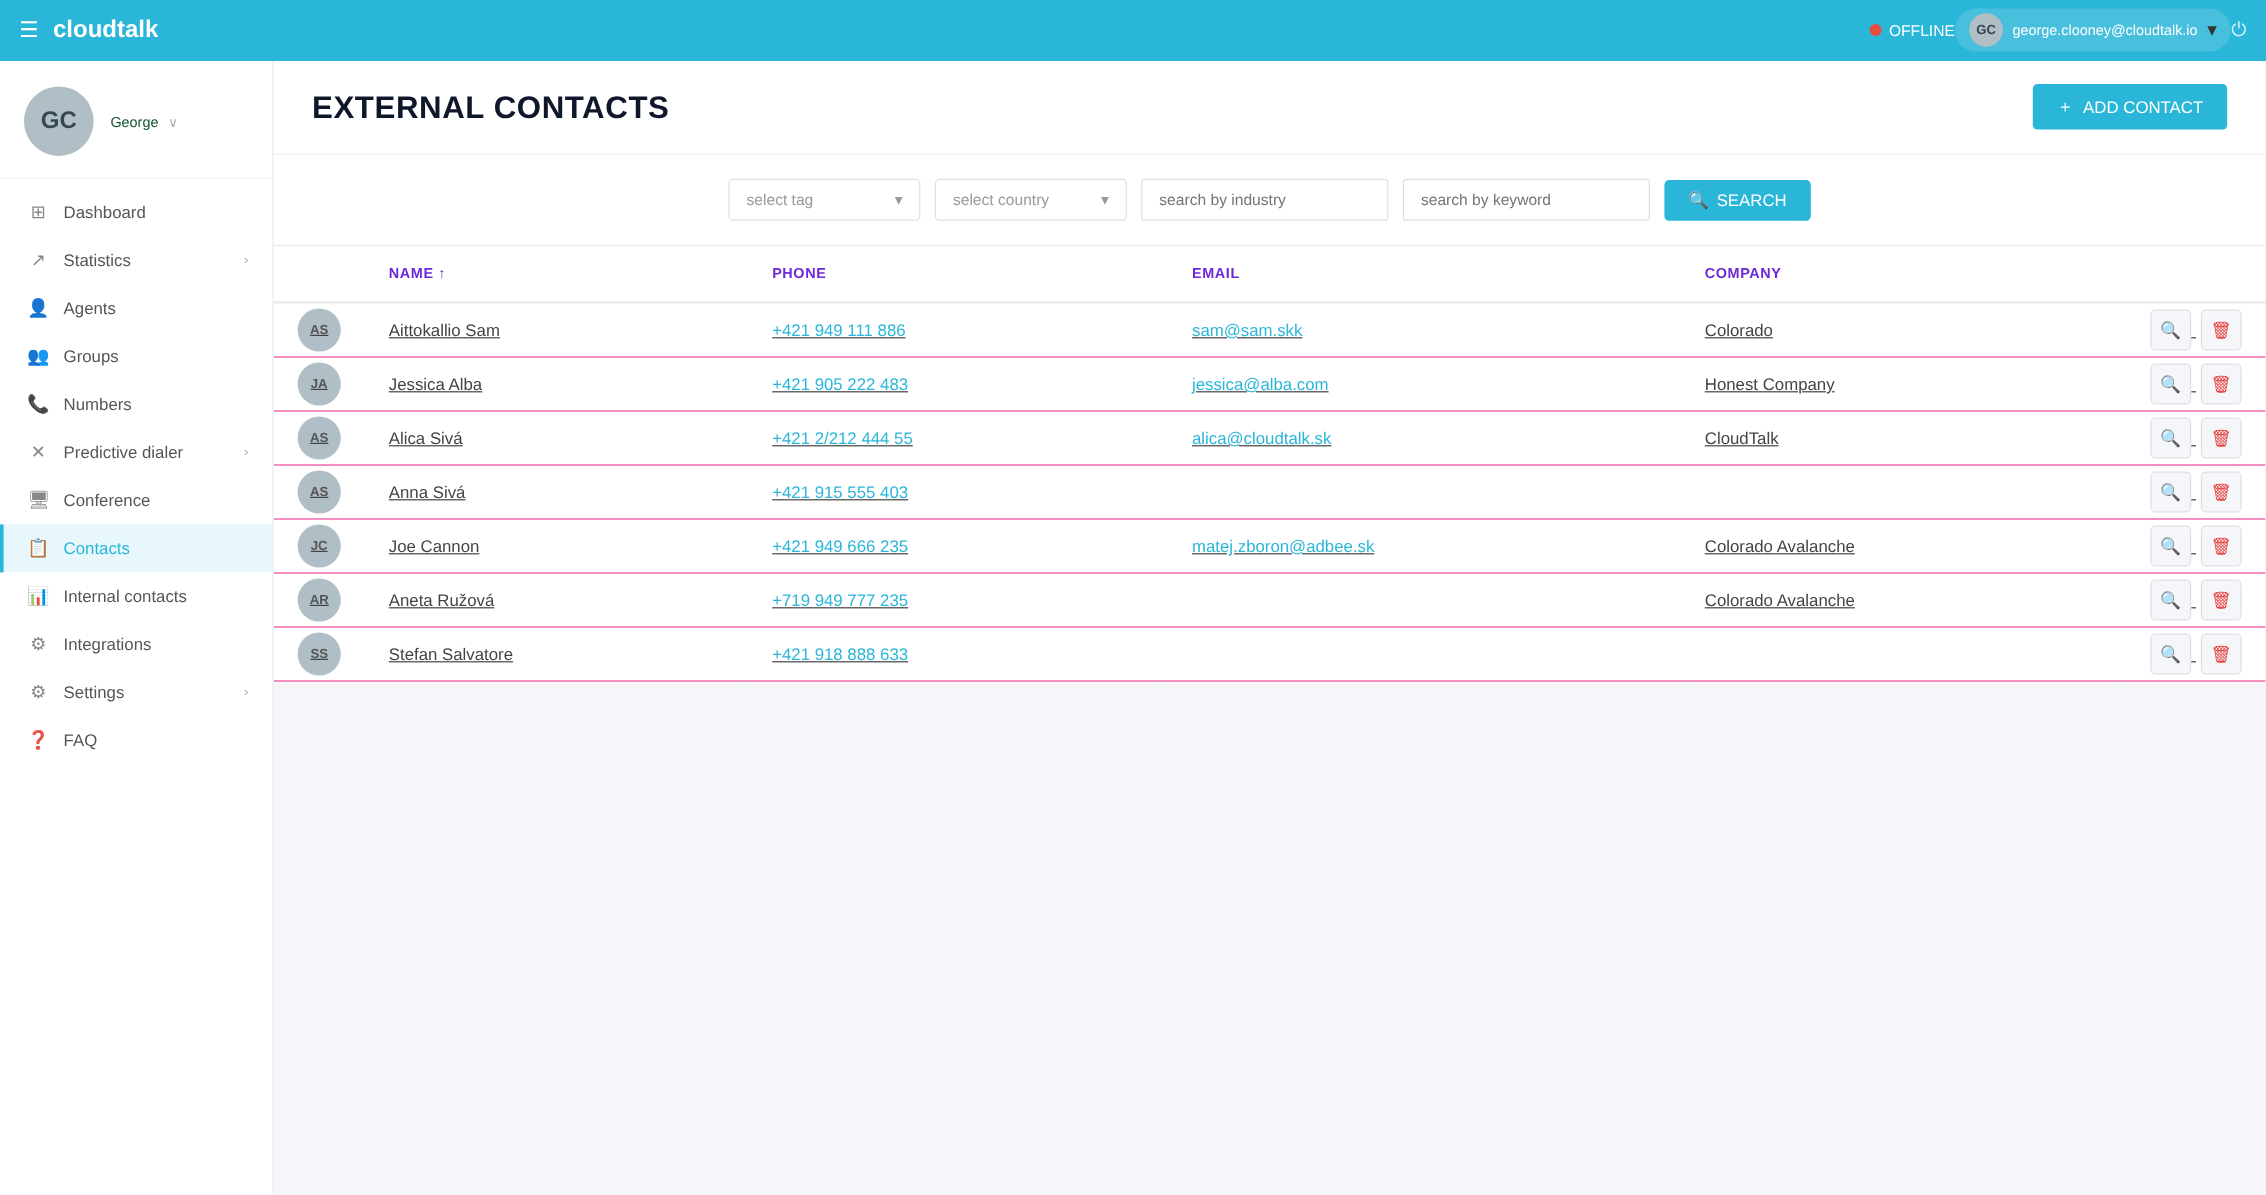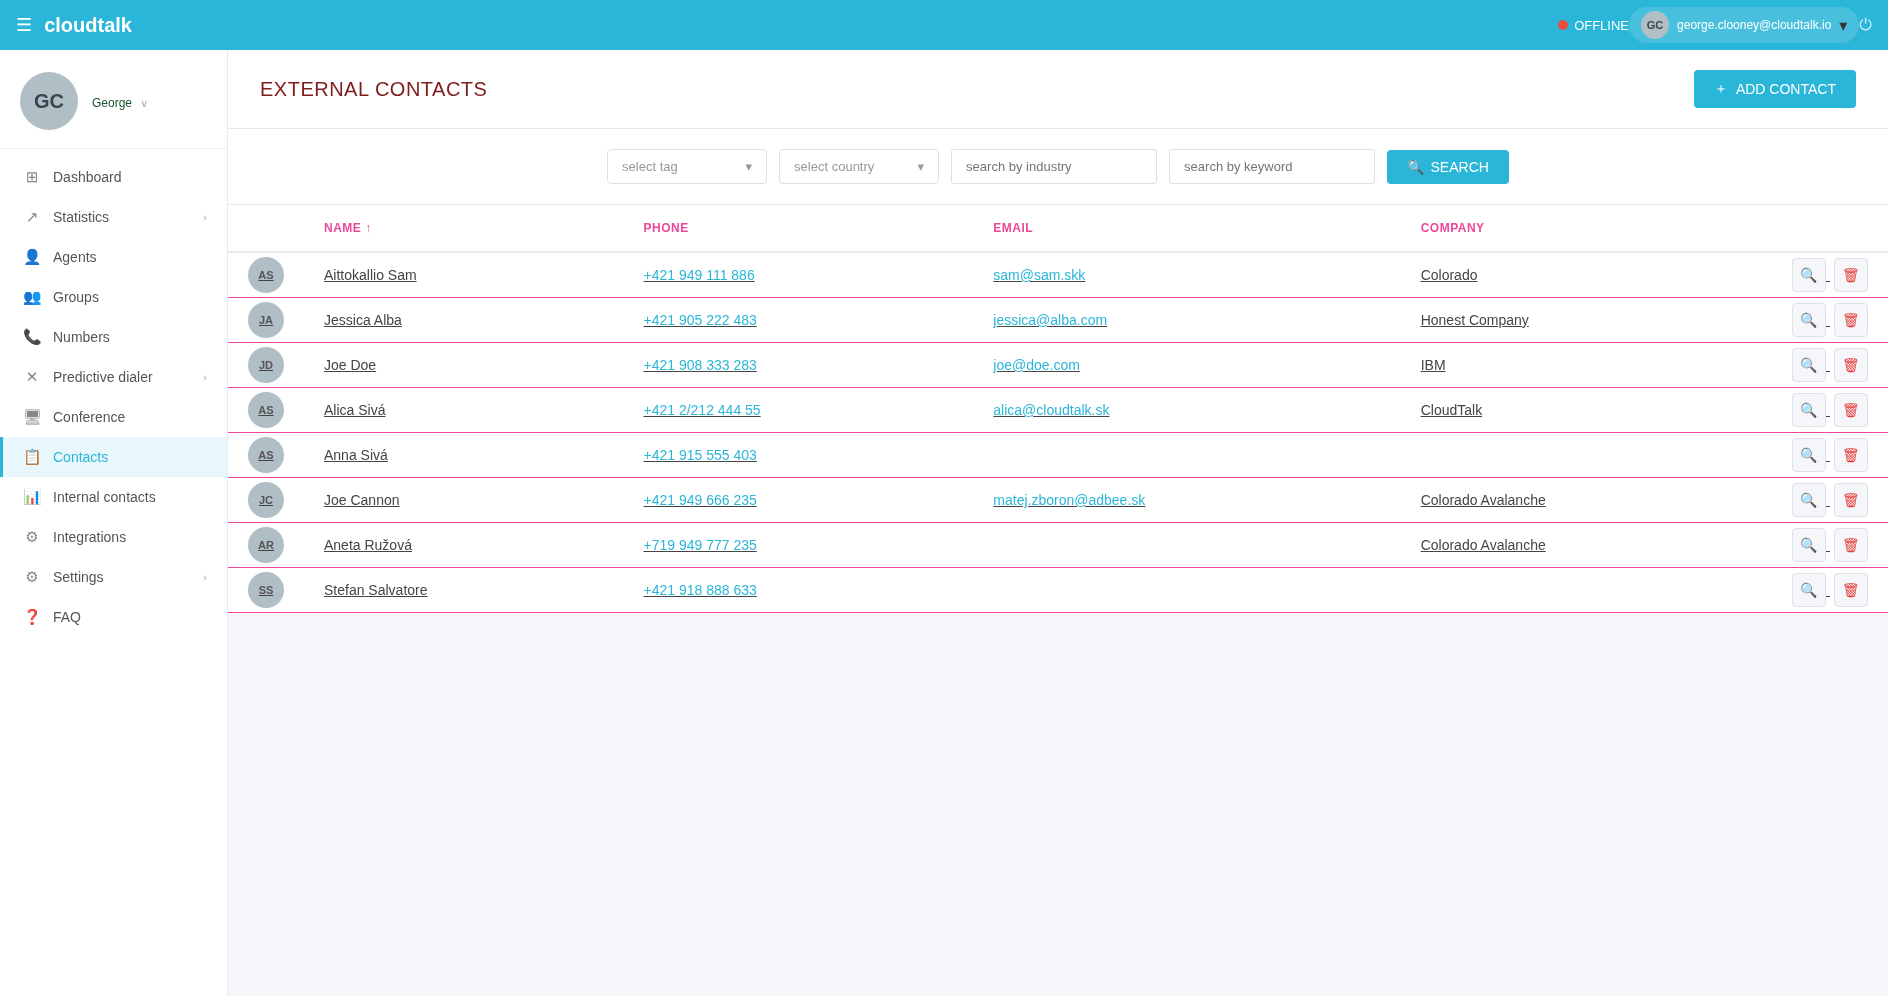--- a/index.html
+++ b/index.html
@@ -73,21 +73,21 @@
       padding: 0;
       min-height: calc(996px - 50px);
       background: #f5f6fa;
     }
     .main-header {
       background: white;
       padding: 20px 32px;
       display: flex; align-items: center; justify-content: space-between;
       border-bottom: 1px solid #e8eaf0;
     }
-    .page-title { color: #7f1d1d; font-size: 20px; font-weight: 400; letter-spacing: 0.5px; }
+    .page-title { color: #0f172a; font-size: 26px; font-weight: 700; letter-spacing: 0.5px; }
     .add-contact-btn {
       background: #29b6d8;
       color: white;
       border: none;
       border-radius: 4px;
       padding: 10px 20px;
       font-size: 14px;
       cursor: pointer;
       display: flex; align-items: center; gap: 8px;
       font-weight: 500;
@@ -144,21 +144,21 @@
       border-collapse: collapse;
     }
     thead tr {
       border-bottom: 2px solid #e8eaf0;
     }
     th {
       padding: 16px 20px;
       text-align: left;
       font-size: 12px;
       font-weight: 700;
-      color: #ec4899;
+      color: #6d28d9;
       letter-spacing: 0.5px;
       text-transform: uppercase;
     }
     th.sortable { cursor: pointer; }
     td {
       padding: 4px 20px;
       font-size: 14px;
       color: #444;
       border-bottom: 1px solid #ec4899;
       text-decoration: underline;
@@ -338,33 +338,20 @@
       <td><a class="phone-link" href="tel:+421905222483">+421 905 222 483</a></td>
       <td><a class="email-link" href="mailto:jessica@alba.com">jessica@alba.com</a></td>
       <td>Honest Company</td>
       <td class="td-actions">
         <button class="action-btn search">🔍</button>
         <button class="action-btn delete">🗑</button>
       </td>
     </tr>
           <tr>
       <td class="td-avatar">
-        <div class="contact-avatar">JD</div>
-      </td>
-      <td>Joe Doe</td>
-      <td><a class="phone-link" href="tel:+421908333283">+421 908 333 283</a></td>
-      <td><a class="email-link" href="mailto:joe@doe.com">joe@doe.com</a></td>
-      <td>IBM</td>
-      <td class="td-actions">
-        <button class="action-btn search">🔍</button>
-        <button class="action-btn delete">🗑</button>
-      </td>
-    </tr>
-          <tr>
-      <td class="td-avatar">
         <div class="contact-avatar">AS</div>
       </td>
       <td>Alica Sivá</td>
       <td><a class="phone-link" href="tel:+4212/21244455">+421 2/212 444 55</a></td>
       <td><a class="email-link" href="mailto:alica@cloudtalk.sk">alica@cloudtalk.sk</a></td>
       <td>CloudTalk</td>
       <td class="td-actions">
         <button class="action-btn search">🔍</button>
         <button class="action-btn delete">🗑</button>
       </td>

